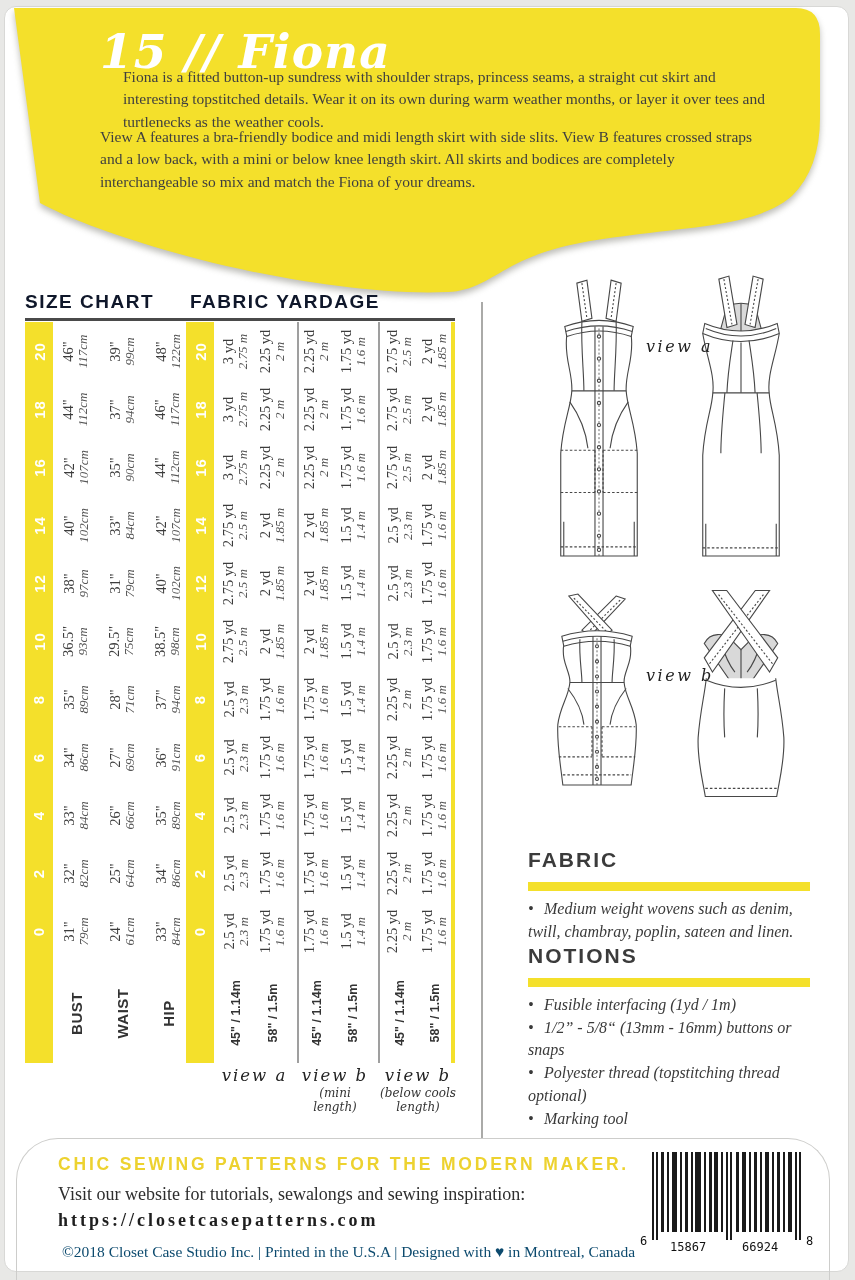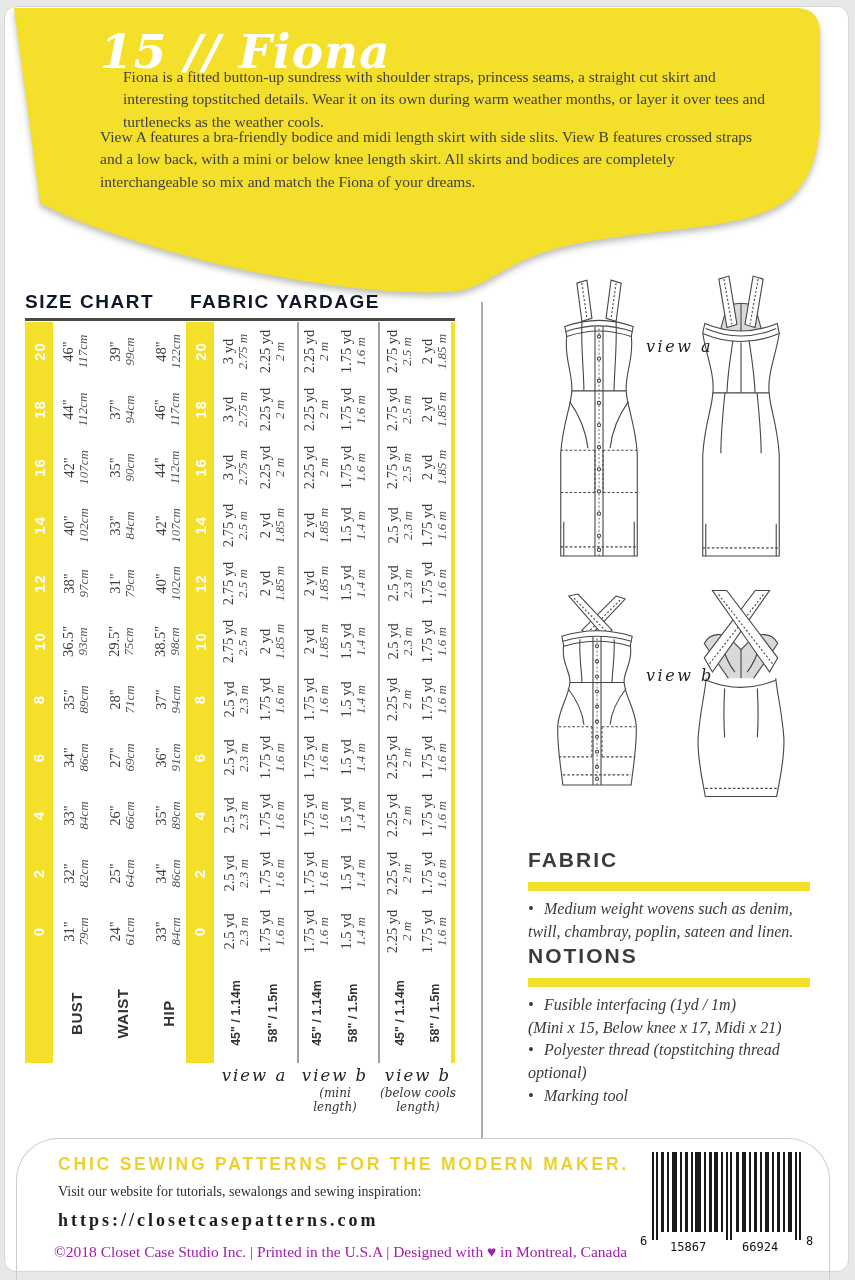--- a/index.html
+++ b/index.html
@@ -48,24 +48,24 @@
                font-weight:bold;font-size:21px;letter-spacing:2px;color:#3b3b3b;}
   .sec-bar{position:absolute;left:528px;width:282px;height:9px;background:#f4e02b;}
   .sec-text{position:absolute;left:528px;width:300px;font-size:16px;line-height:1.42;color:#3a3a3a;}
   .nitem{margin:0;font-style:italic;}
   .bullet{display:inline-block;width:16px;}
   
   .flapline{position:absolute;left:16px;top:1138px;width:812px;height:142px;
             border:1.5px solid #cdcdcb;border-bottom:none;border-radius:42px 42px 0 0;}
   .tagline{position:absolute;left:58px;top:1154px;font-family:"Liberation Sans",sans-serif;
            font-weight:bold;font-size:17.5px;letter-spacing:2.8px;color:#edd22f;}
-  .visit{position:absolute;left:58px;top:1184px;font-size:14px;color:#2e2e2e;}
+  .visit{position:absolute;left:58px;top:1184px;font-size:18px;color:#2e2e2e;}
   .url{position:absolute;left:58px;top:1210px;font-size:18px;font-weight:bold;
        letter-spacing:3px;color:#1e1e1e;}
-  .copyright{position:absolute;left:54px;top:1243px;font-size:15.5px;color:#a21caf;}
+  .copyright{position:absolute;left:62px;top:1243px;font-size:15.5px;color:#0c4a6e;}
   #barcode{position:absolute;left:640px;top:1150px;width:180px;height:105px;}
   .bc-digit{position:absolute;font-family:"DejaVu Sans Mono",monospace;font-size:12px;color:#111;}
 </style>
 </head>
 <body>
 
 <div class="envelope"></div>
 
 <svg id="yellow-blob" viewBox="0 0 855 310">
   <path d="M 14 8 H 796 Q 820 8 820 34 V 118 Q 820 168 792 196
@@ -935,21 +935,21 @@
 <div class="sec-heading" style="top:848px">FABRIC</div>
 <div class="sec-bar" style="top:882px"></div>
 <div class="sec-text" style="top:898px">
   <p class="nitem"><span class="bullet">•</span><span>Medium weight wovens such as denim, twill, chambray, poplin, sateen and linen.</span></p>
 </div>
 
 <div class="sec-heading" style="top:944px">NOTIONS</div>
 <div class="sec-bar" style="top:978px"></div>
 <div class="sec-text" style="top:994px">
   <p class="nitem"><span class="bullet">•</span><span>Fusible interfacing  (1yd / 1m)</span></p>
-  <p class="nitem"><span>(Mini x 15, Below knee x 17, Midi x 21)</span></p>
+  <p class="nitem"><span class="bullet">•</span><span>1/2” - 5/8“ (13mm - 16mm) buttons or snaps</span></p>
   <p class="nitem"><span class="bullet">•</span><span>Polyester thread (topstitching thread optional)</span></p>
   <p class="nitem"><span class="bullet">•</span><span>Marking tool</span></p>
 </div>
 
 <div class="flapline"></div>
 <div class="tagline">CHIC SEWING PATTERNS FOR THE MODERN MAKER.</div>
 <div class="visit">Visit our website for tutorials, sewalongs and sewing inspiration:</div>
 <div class="url">https://closetcasepatterns.com</div>
 <div class="copyright">©2018 Closet Case Studio Inc. | Printed in the U.S.A | Designed with ♥ in Montreal, Canada</div>
 

